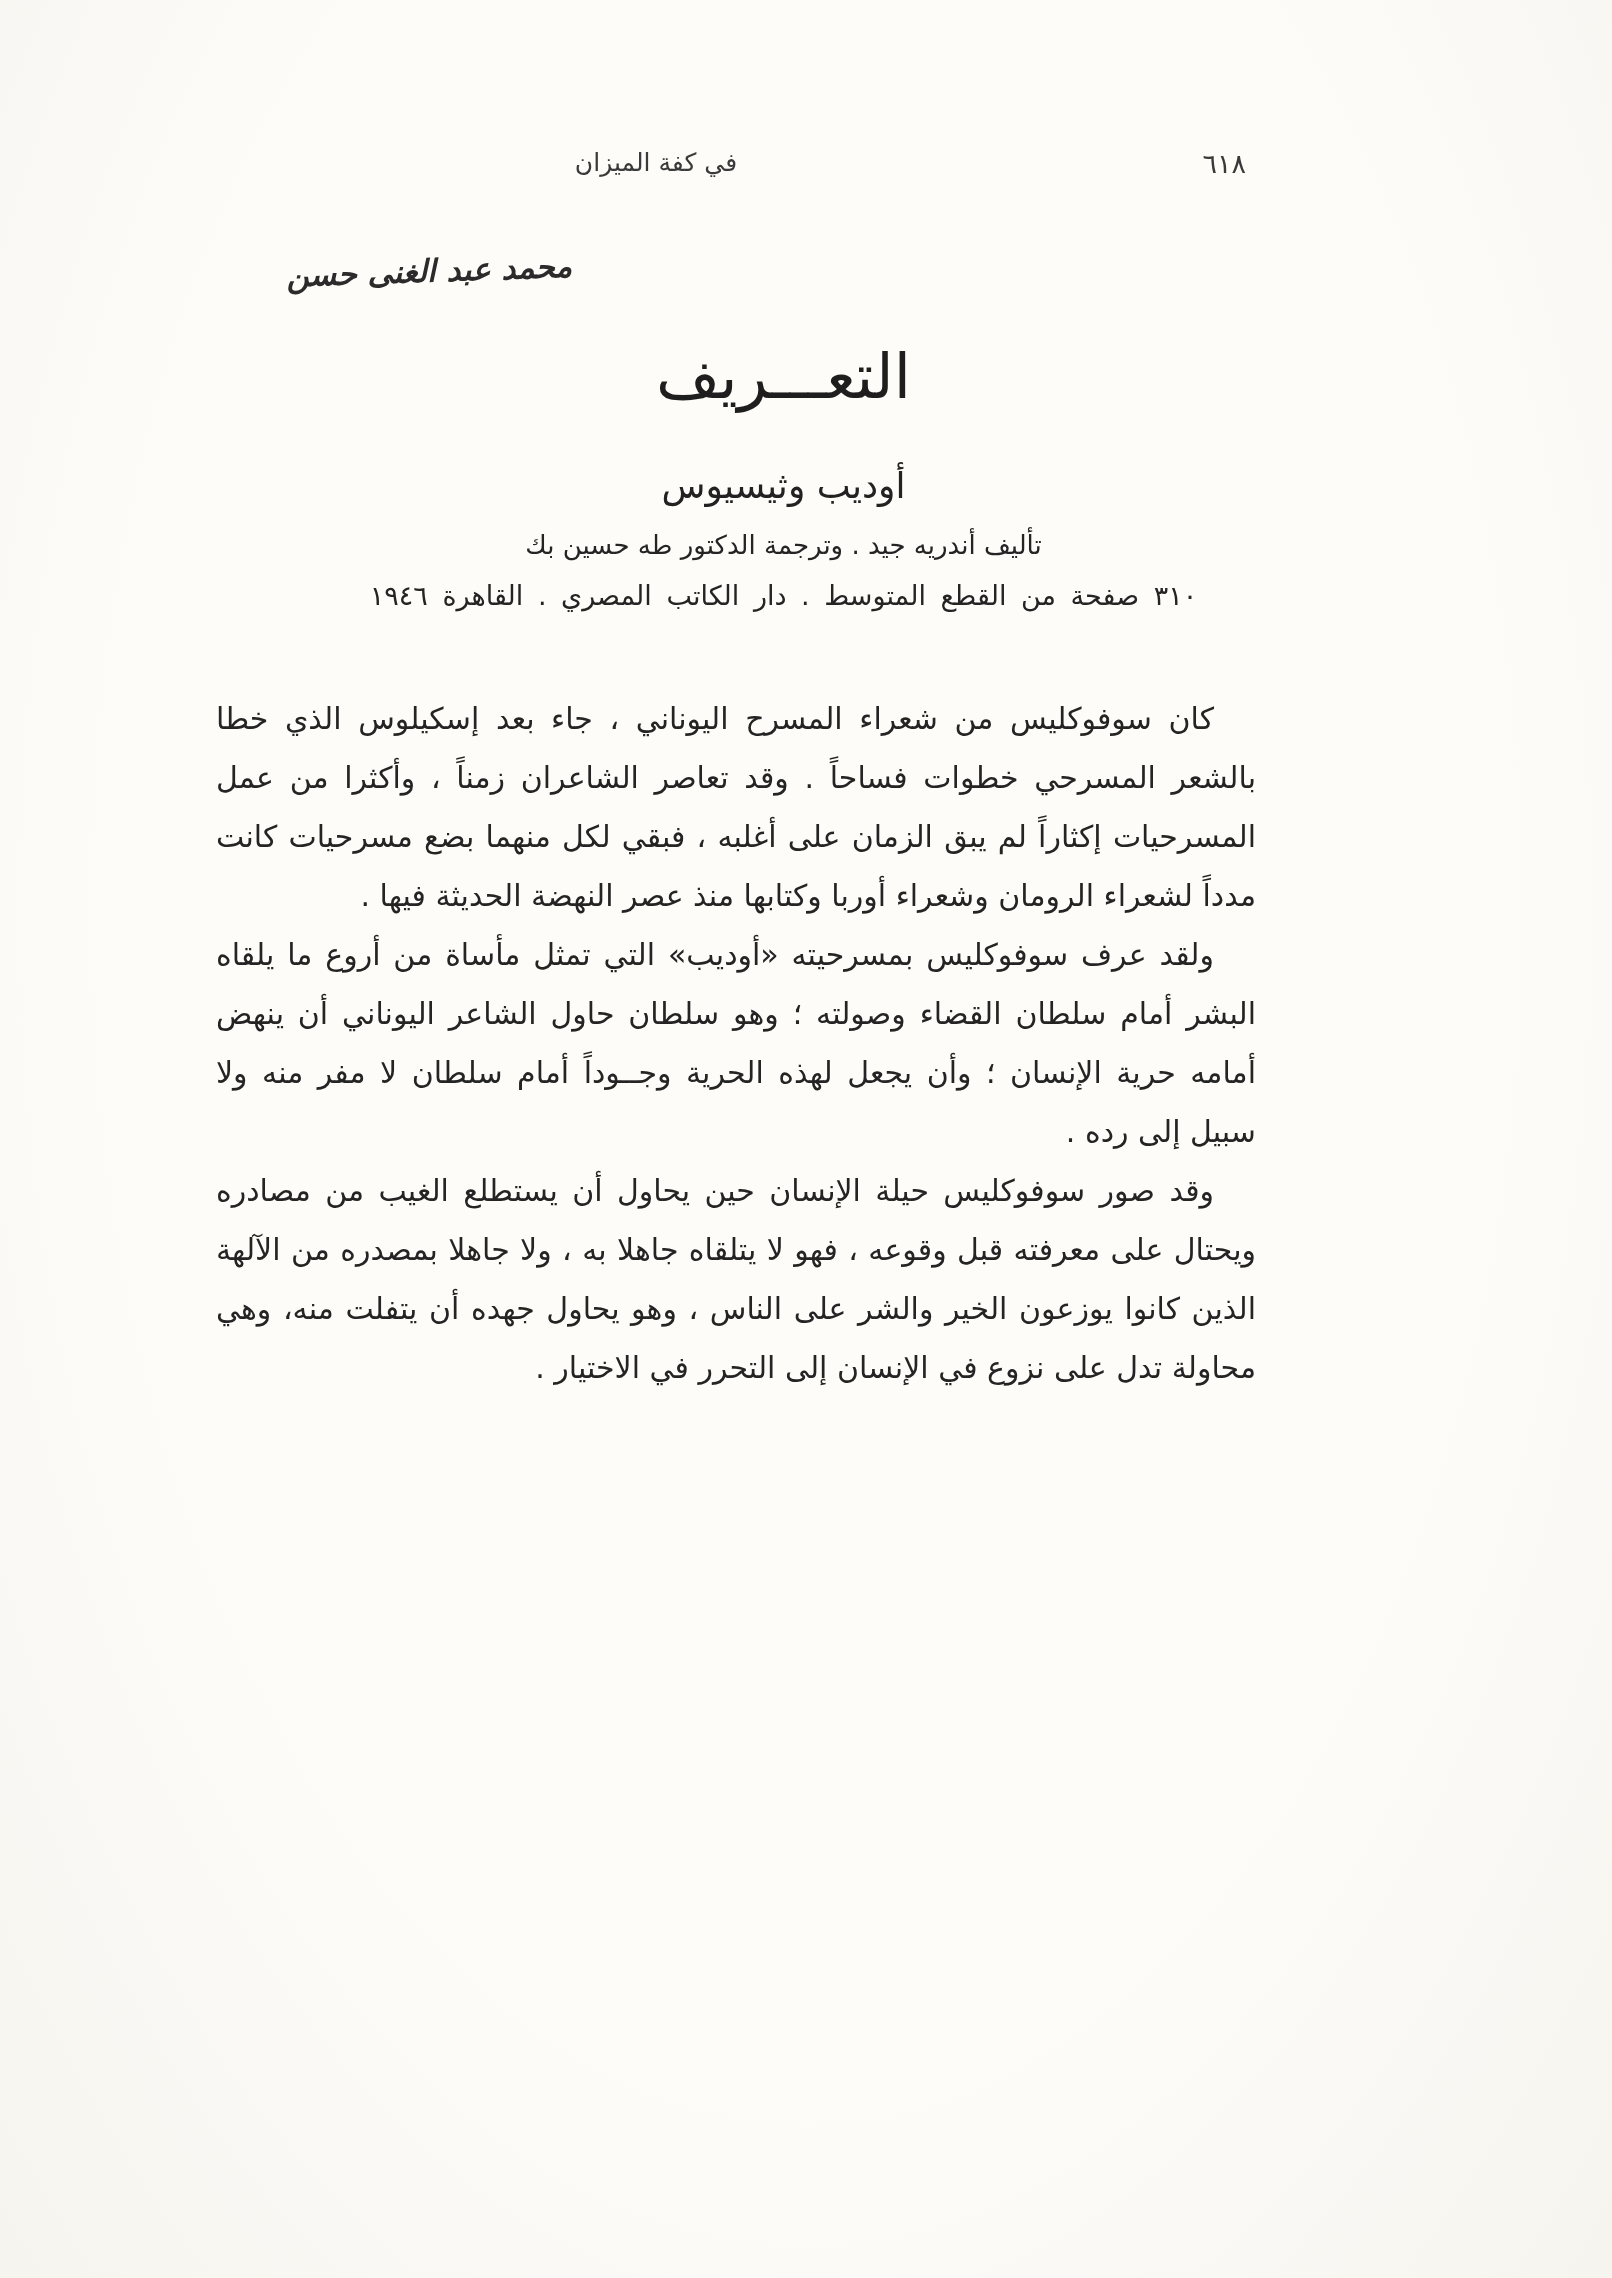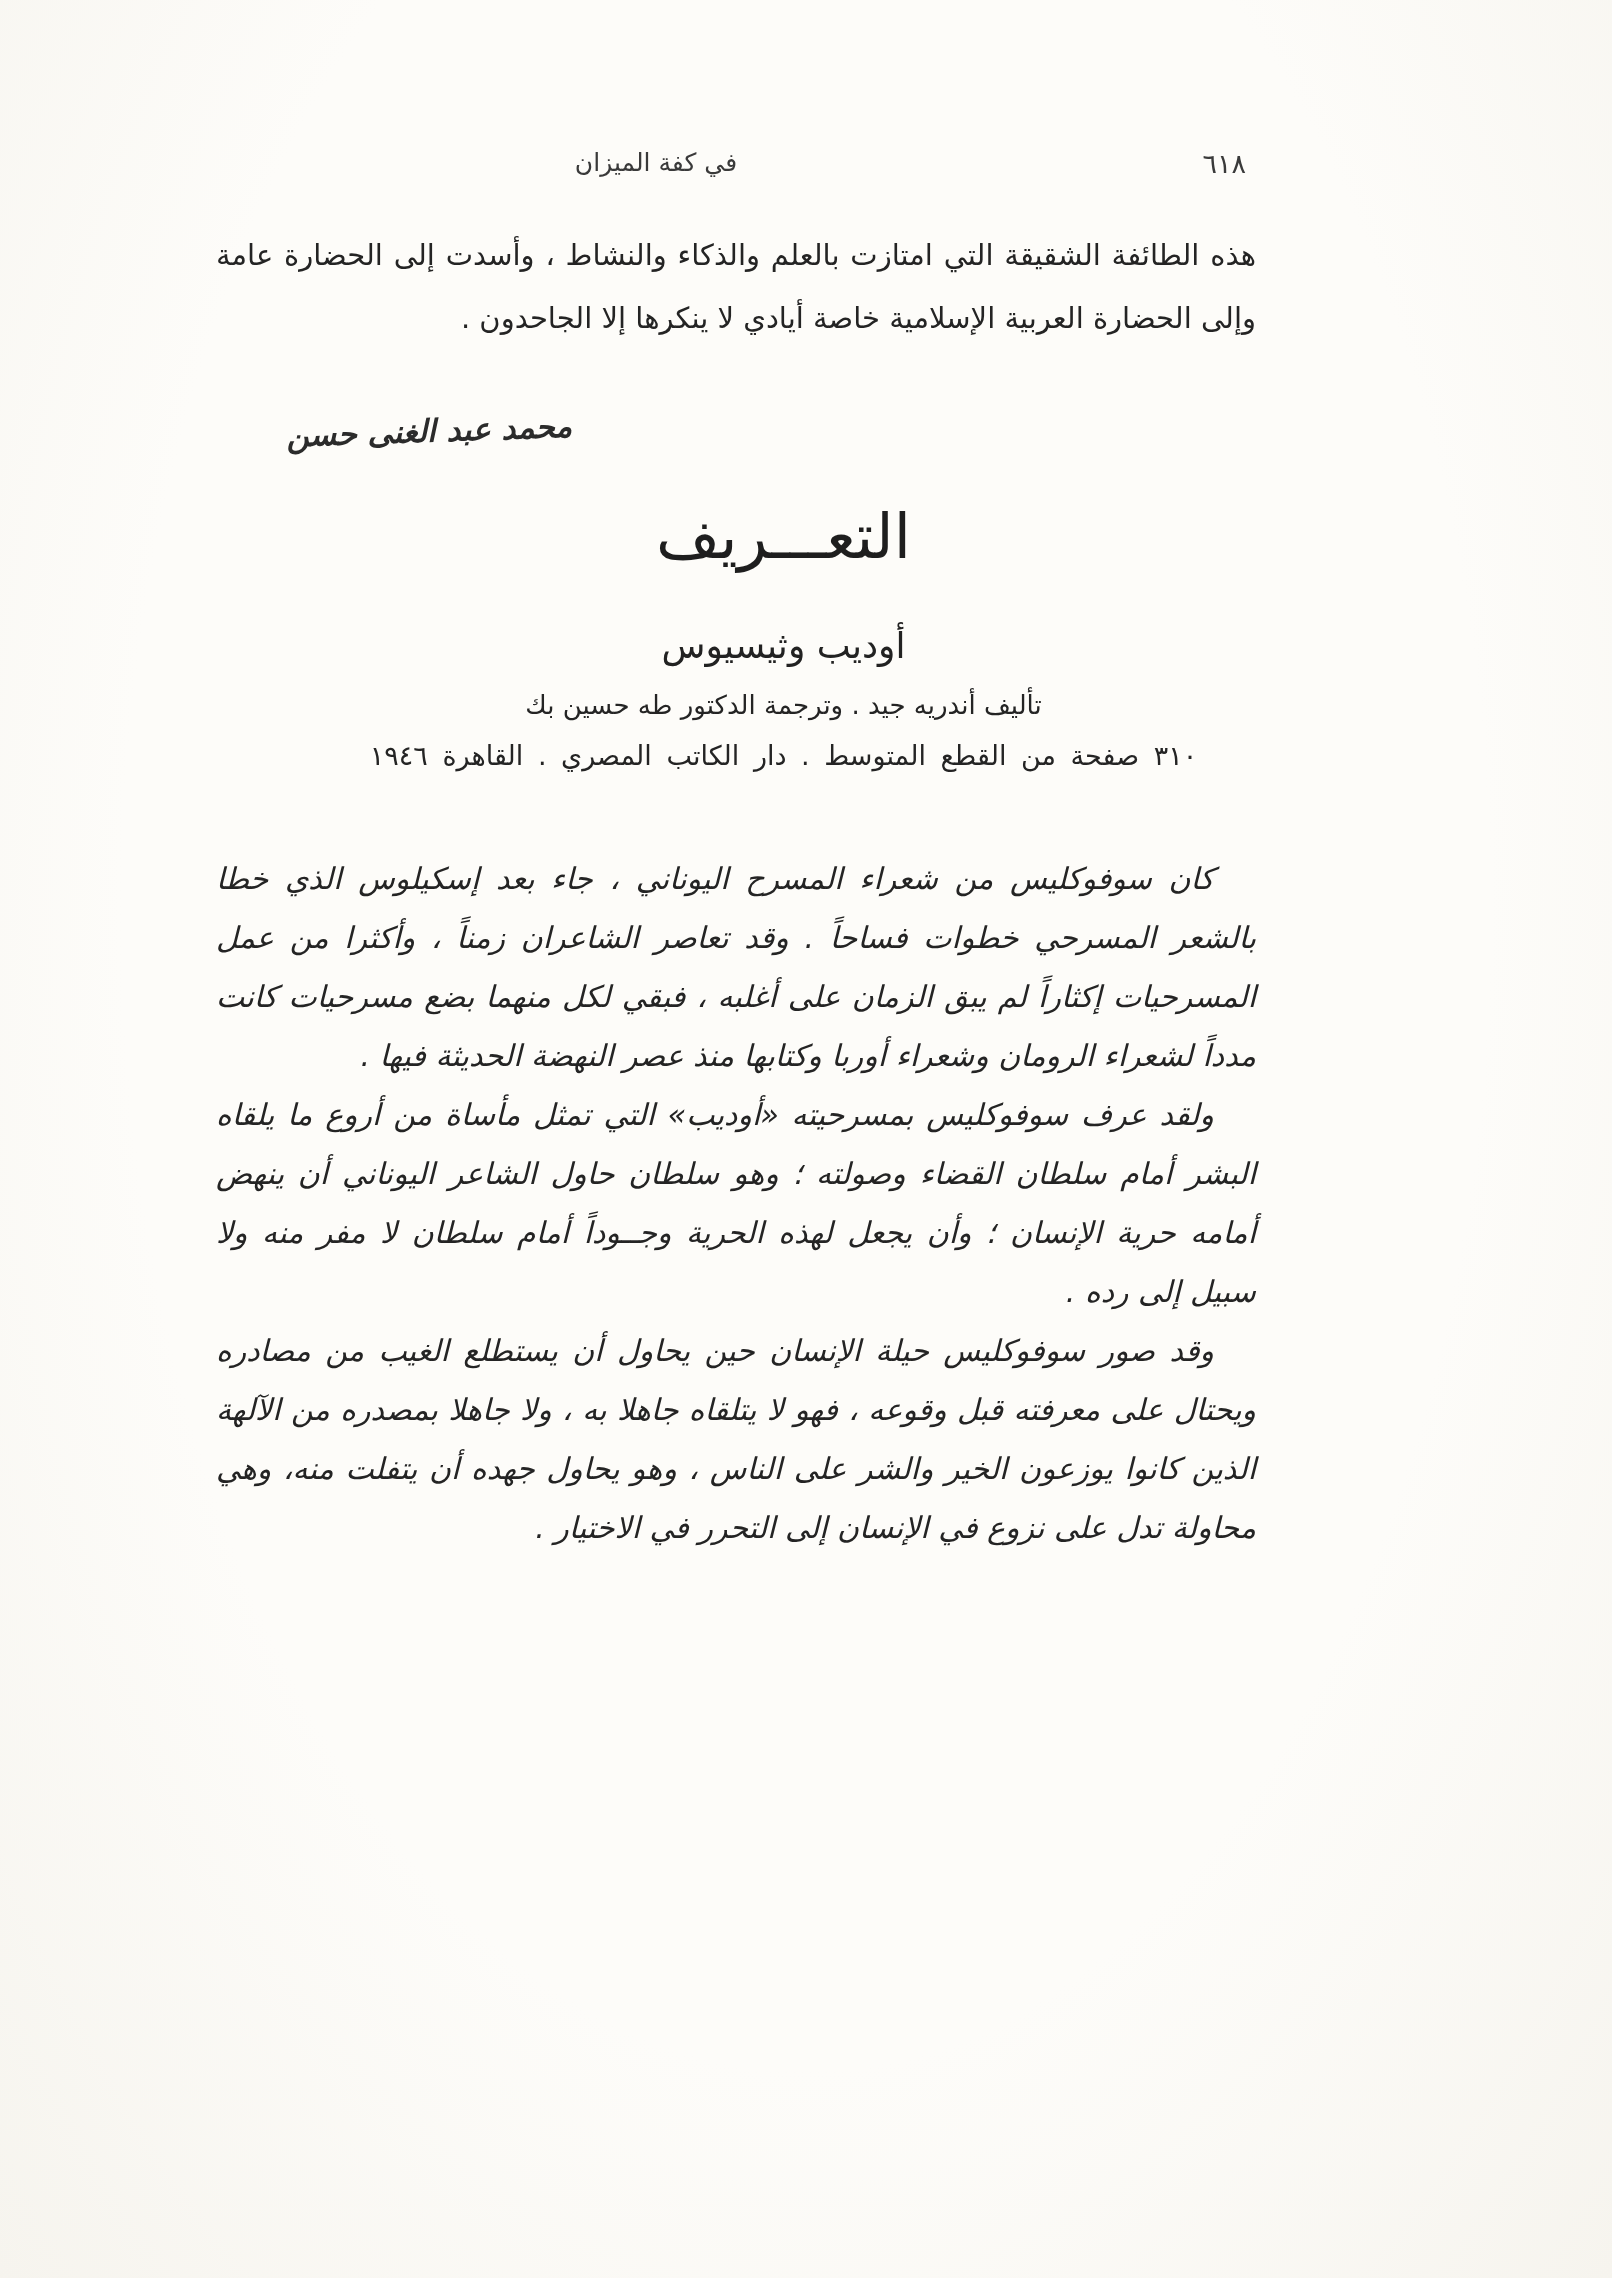--- a/index.html
+++ b/index.html
@@ -99,35 +99,33 @@
   
   .review-body {
     margin-top: 78px;
     font-size: 30px;
     line-height: 59px;
     text-align: justify;
   }
   .review-body p {
     margin: 0;
     text-indent: 42px;
-    font-style: italic;
   }
 </style>
 </head>
 <body>
 
 <div class="page">
   <div class="content">
 
     <header class="page-header">
       <span class="running-title">في كفة الميزان</span>
       <span class="page-number">٦١٨</span>
     </header>
 
-    <p class="closing-paragraph">هذه الطائفة الشقيقة التي امتازت بالعلم والذكاء والنشاط ، وأسدت إلى الحضارة عامة وإلى الحضارة العربية الإسلامية خاصة أيادي لا ينكرها إلا الجاحدون .</p>
 
     <div class="signature">محمد عبد الغنى حسن</div>
 
     <div class="review-head">
       <h1 class="section-title">التعـــريف</h1>
 
       <h2 class="book-title">أوديب وثيسيوس</h2>
 
       <p class="byline">تأليف أندريه جيد . وترجمة الدكتور طه حسين بك</p>
 

